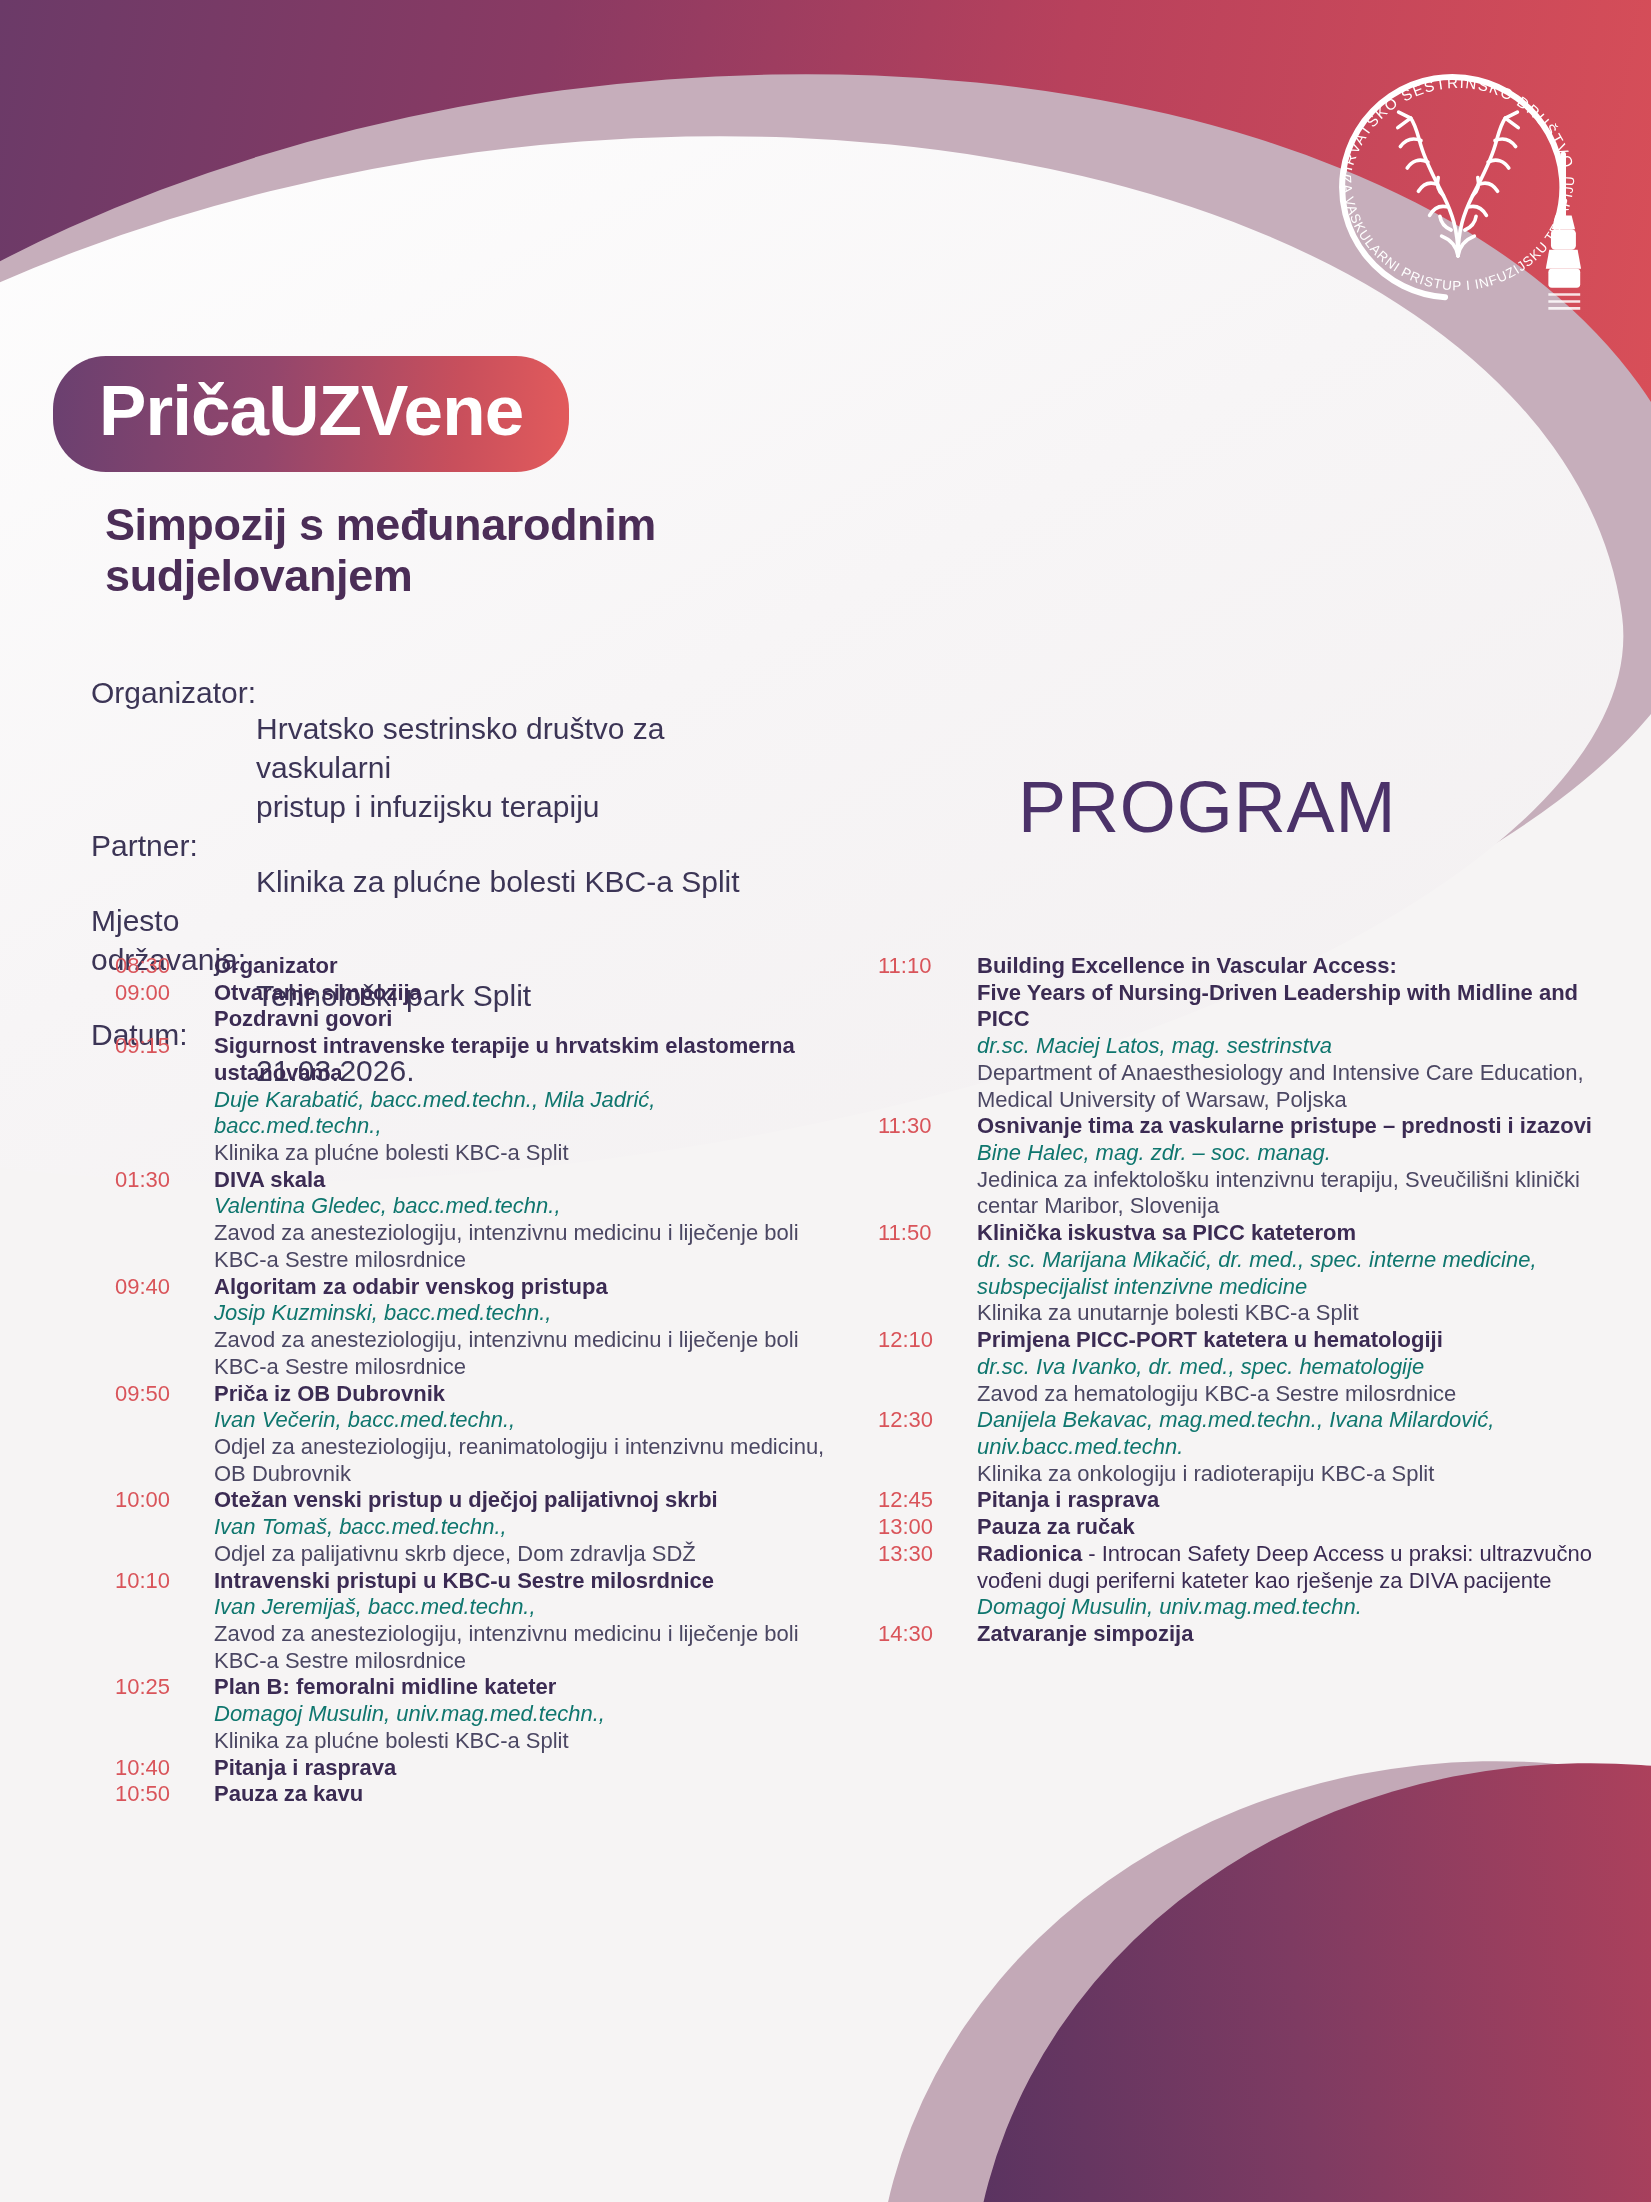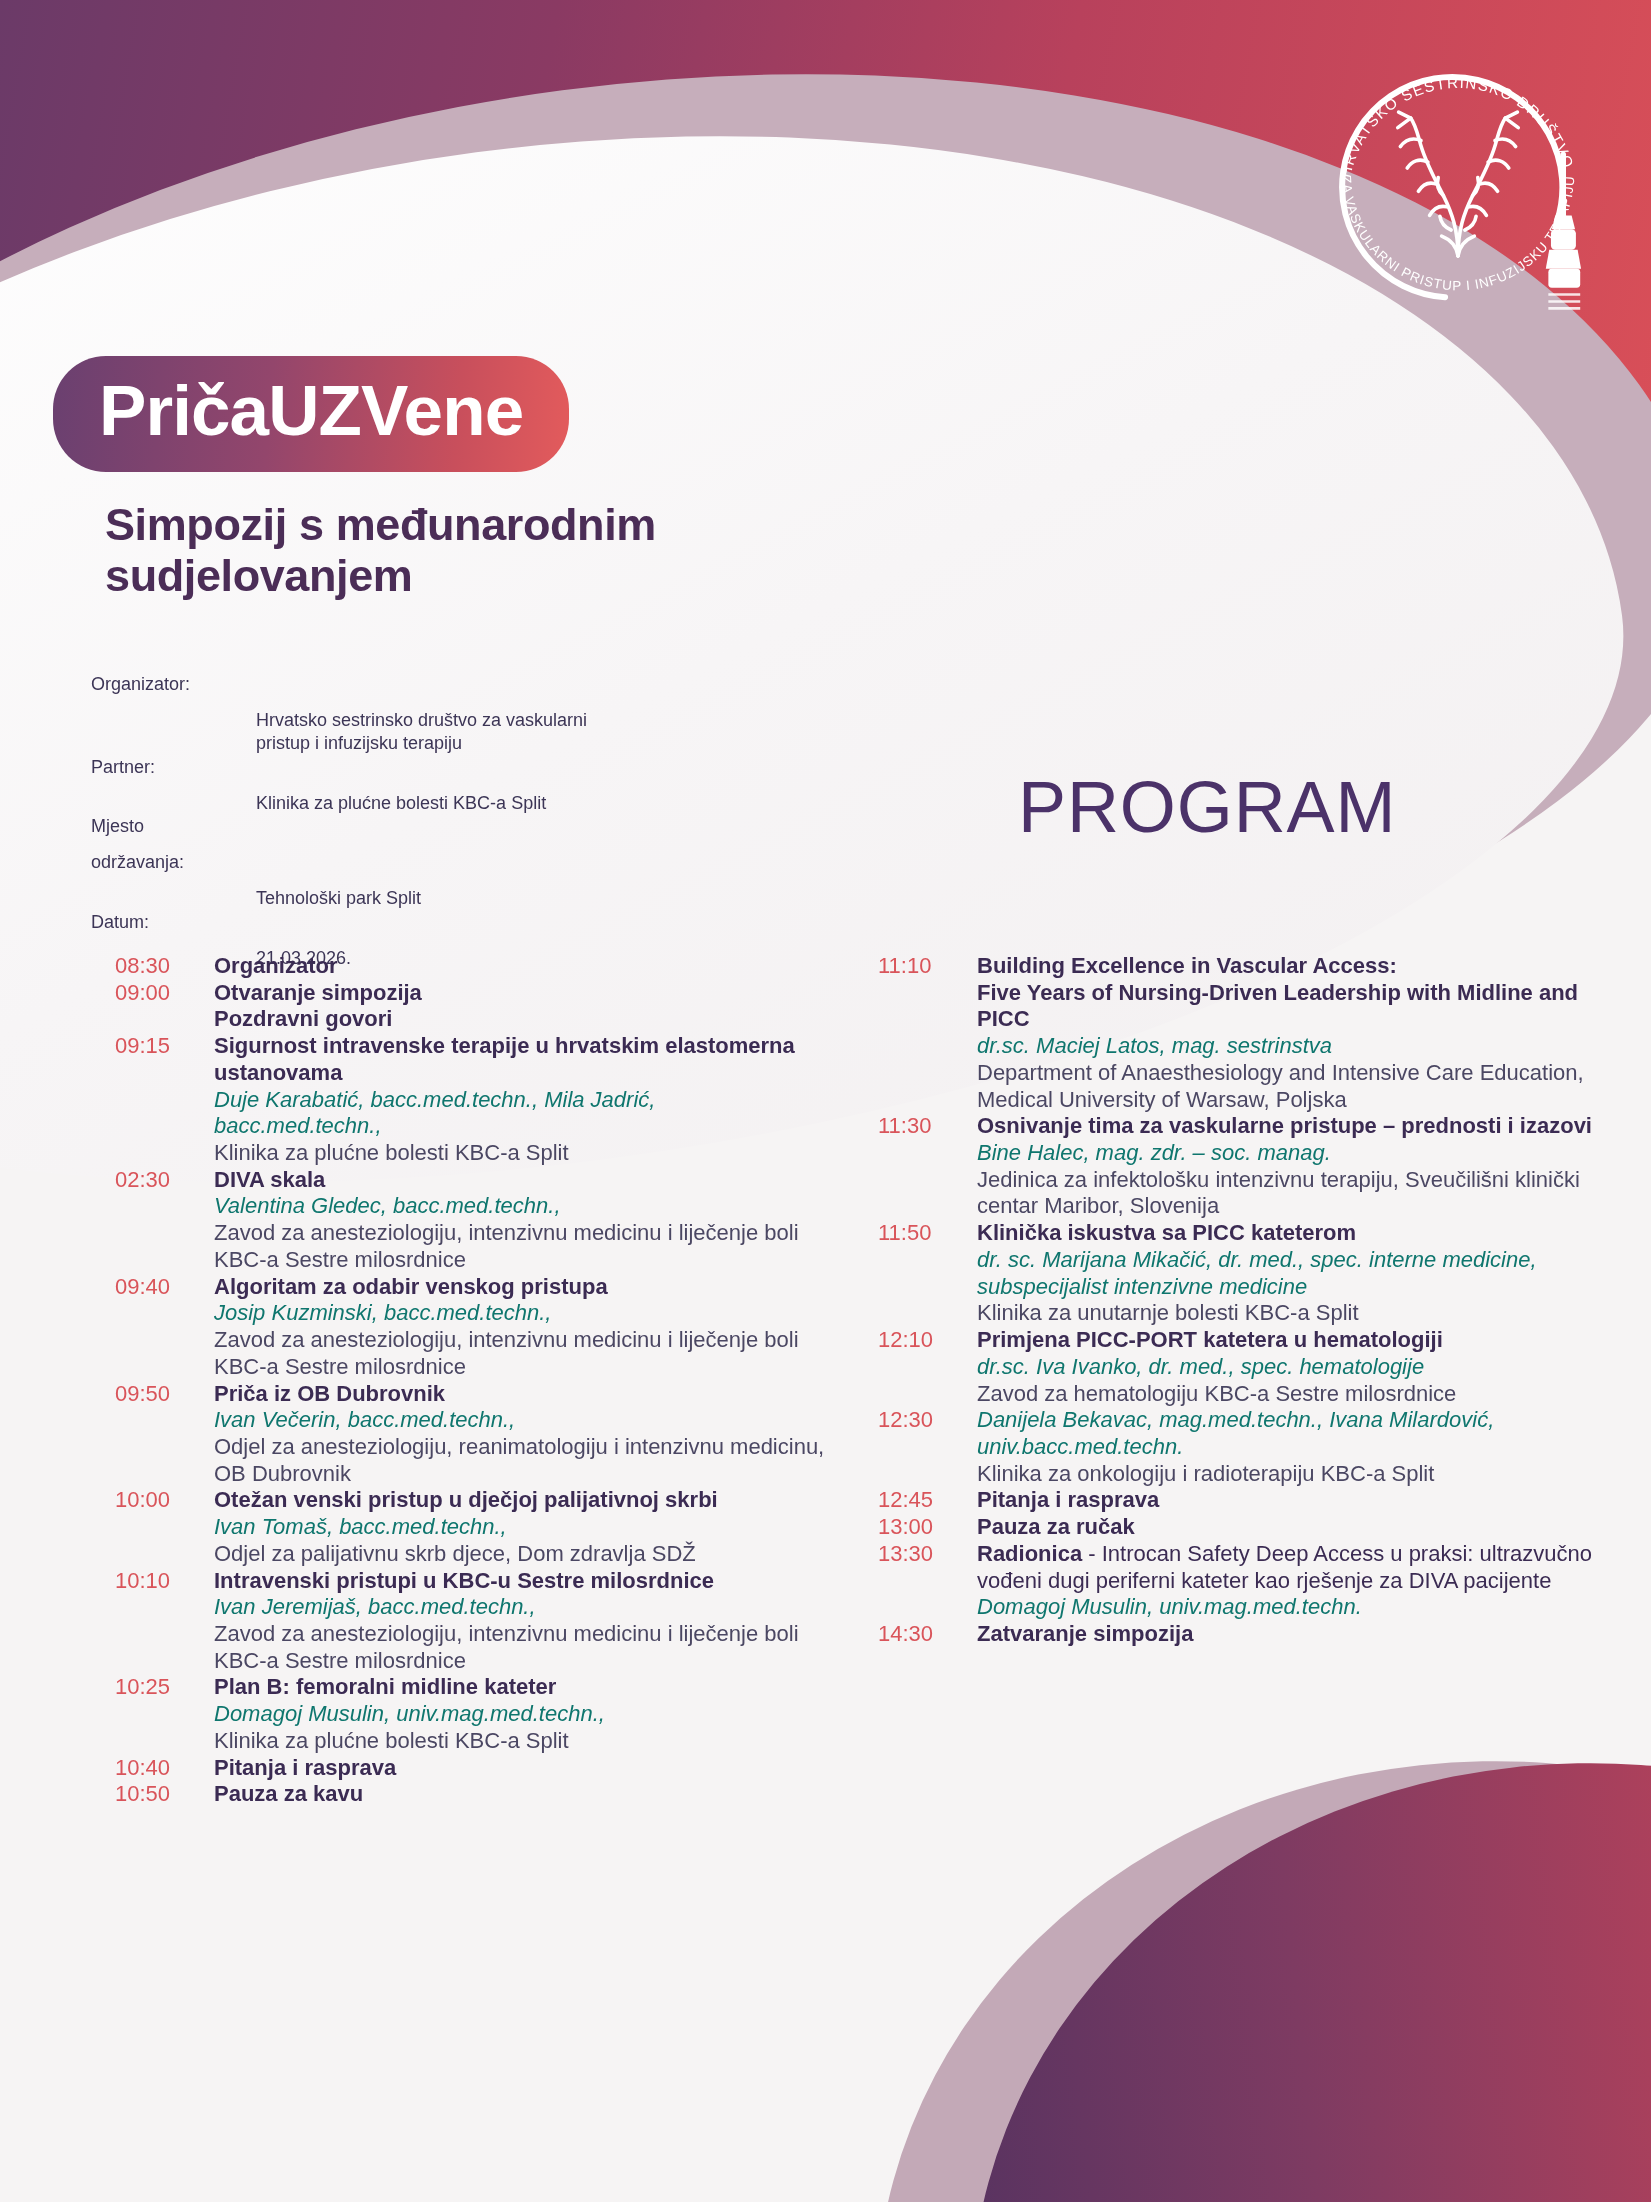--- a/index.html
+++ b/index.html
@@ -95,21 +95,21 @@
     line-height: 1.14;
     color: #4b2d57;
     letter-spacing: -0.4px;
   }
 
   
   .meta {
     position: absolute;
     left: 91px; top: 673px;
     width: 714px;
-    font-size: 18px;
+    font-size: 30px;
     line-height: 1.30;
     color: #3c3556;
   }
   .meta-row { display: flex; }
   .meta-label { width: 165px; flex: none; }
   .meta-value { flex: 1; margin-top: 36px; }
   .meta-cont { padding-left: 165px; }
 
   
   .program-head {
@@ -261,21 +261,21 @@
       </div>
       <div class="item">
         <div class="time">09:15</div>
         <div class="body">
           <div class="ttl"><span>Sigurnost intravenske terapije u hrvatskim elastomerna ustanovama</span></div>
           <div class="who">Duje Karabatić, bacc.med.techn., Mila Jadrić, bacc.med.techn.,</div>
           <div class="org">Klinika za plućne bolesti KBC-a Split</div>
         </div>
       </div>
       <div class="item">
-        <div class="time">02:30</div>
+        <div class="time">01:30</div>
         <div class="body">
           <div class="ttl"><span>DIVA skala</span></div>
           <div class="who">Valentina Gledec, bacc.med.techn.,</div>
           <div class="org">Zavod za anesteziologiju, intenzivnu medicinu i liječenje boli KBC-a Sestre milosrdnice</div>
         </div>
       </div>
       <div class="item">
         <div class="time">09:40</div>
         <div class="body">
           <div class="ttl"><span>Algoritam za odabir venskog pristupa</span></div>

